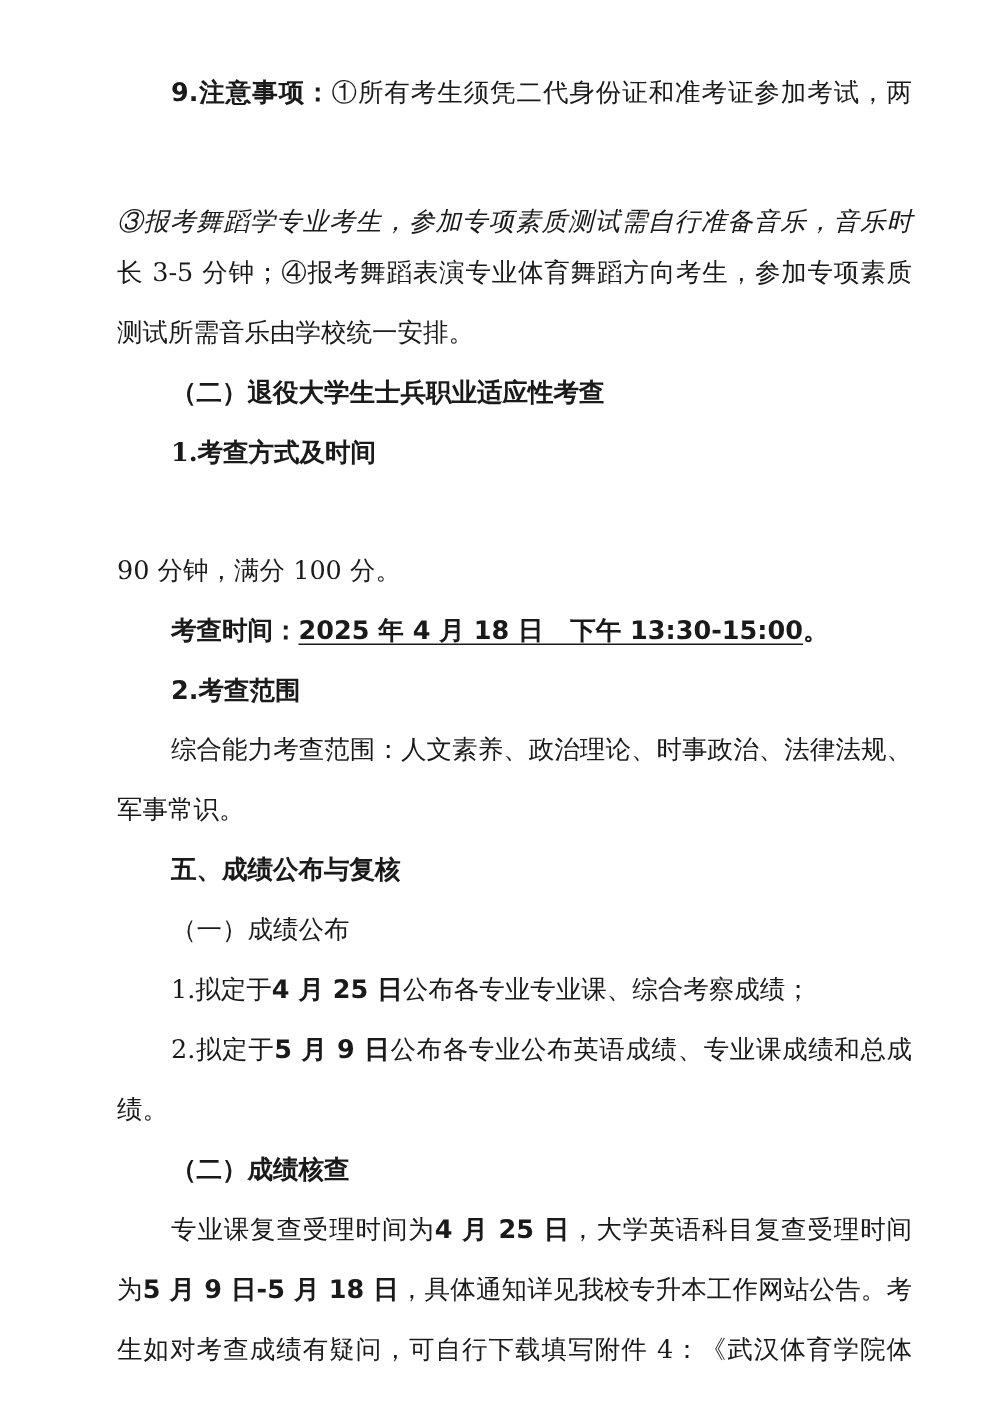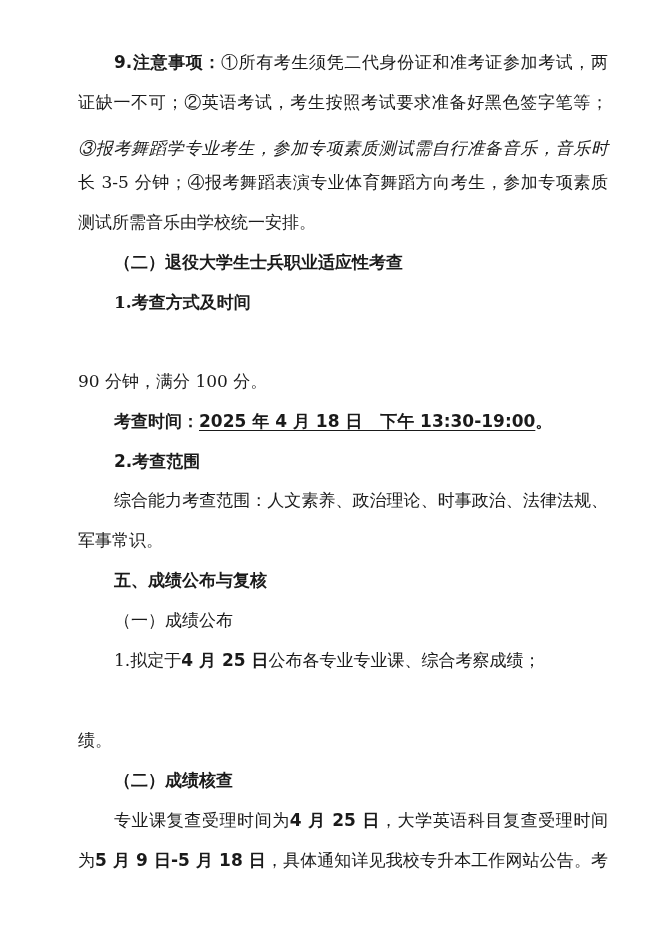--- a/index.html
+++ b/index.html
@@ -13,37 +13,38 @@
   .b { font-weight:bold; font-family:"DejaVu Sans","Liberation Sans",sans-serif; }
   .u { text-decoration:underline; text-decoration-thickness:1px; text-underline-offset:3px; }
   .h { font-weight:bold; font-family:"DejaVu Sans","Liberation Sans",sans-serif; text-align-last:left; }
 </style>
 </head>
 <body>
 
 <div class="page">
 
   <div class="line indent" style="top:42px;"><span class="b">9.注意事项：</span><span>①所有考生须凭二代身份证和准考证参加考试，两</span></div>
-  <div class="line" style="top:82px;">证缺一不可；②英语考试，考生按照考试要求准备好黑色签字笔等；</div>
   <div class="line" style="top:128px;font-style:italic;">③报考舞蹈学专业考生，参加专项素质测试需自行准备音乐，音乐时</div>
   <div class="line" style="top:162px;">长 3-5 分钟；④报考舞蹈表演专业体育舞蹈方向考生，参加专项素质</div>
   <div class="line last" style="top:202px;">测试所需音乐由学校统一安排。</div>
 
   <div class="line indent h" style="top:242px;">（二）退役大学生士兵职业适应性考查</div>
   <div class="line indent last" style="top:282px;font-weight:bold;">1.考查方式及时间</div>
   <div class="line last" style="top:361px;">90 分钟，满分 100 分。</div>
 
-  <div class="line indent last" style="top:401px;"><span class="b">考查时间：</span><span class="b u" style="white-space:pre;">2025 年 4 月 18 日   下午 13:30-19:00</span><span class="b">。</span></div>
+  <div class="line indent last" style="top:401px;"><span class="b">考查时间：</span><span class="b u" style="white-space:pre;">2025 年 4 月 18 日   下午 13:30-15:00</span><span class="b">。</span></div>
 
   <div class="line indent last" style="top:441px;"><span class="b">2.考查范围</span></div>
   <div class="line indent" style="top:480px;">综合能力考查范围：人文素养、政治理论、时事政治、法律法规、</div>
   <div class="line last" style="top:520px;">军事常识。</div>
 
   <div class="line indent h" style="top:560px;">五、成绩公布与复核</div>
   <div class="line indent last" style="top:600px;">（一）成绩公布</div>
   <div class="line indent last" style="top:640px;"><span>1.拟定于</span><span class="b">4 月 25 日</span><span>公布各专业专业课、综合考察成绩；</span></div>
+  <div class="line indent" style="top:680px;"><span>2.拟定于</span><span class="b">5 月 9 日</span><span>公布各专业公布英语成绩、专业课成绩和总成</span></div>
   <div class="line last" style="top:720px;">绩。</div>
 
   <div class="line indent h" style="top:760px;">（二）成绩核查</div>
   <div class="line indent" style="top:800px;"><span>专业课复查受理时间为</span><span class="b">4 月 25 日</span><span>，大学英语科目复查受理时间</span></div>
   <div class="line" style="top:840px;"><span>为</span><span class="b">5 月 9 日-5 月 18 日</span><span>，具体通知详见我校专升本工作网站公告。考</span></div>
+  <div class="line" style="top:880px;">生如对考查成绩有疑问，可自行下载填写附件 4：《武汉体育学院体</div>
 
 </div>
 
 </body></html>

